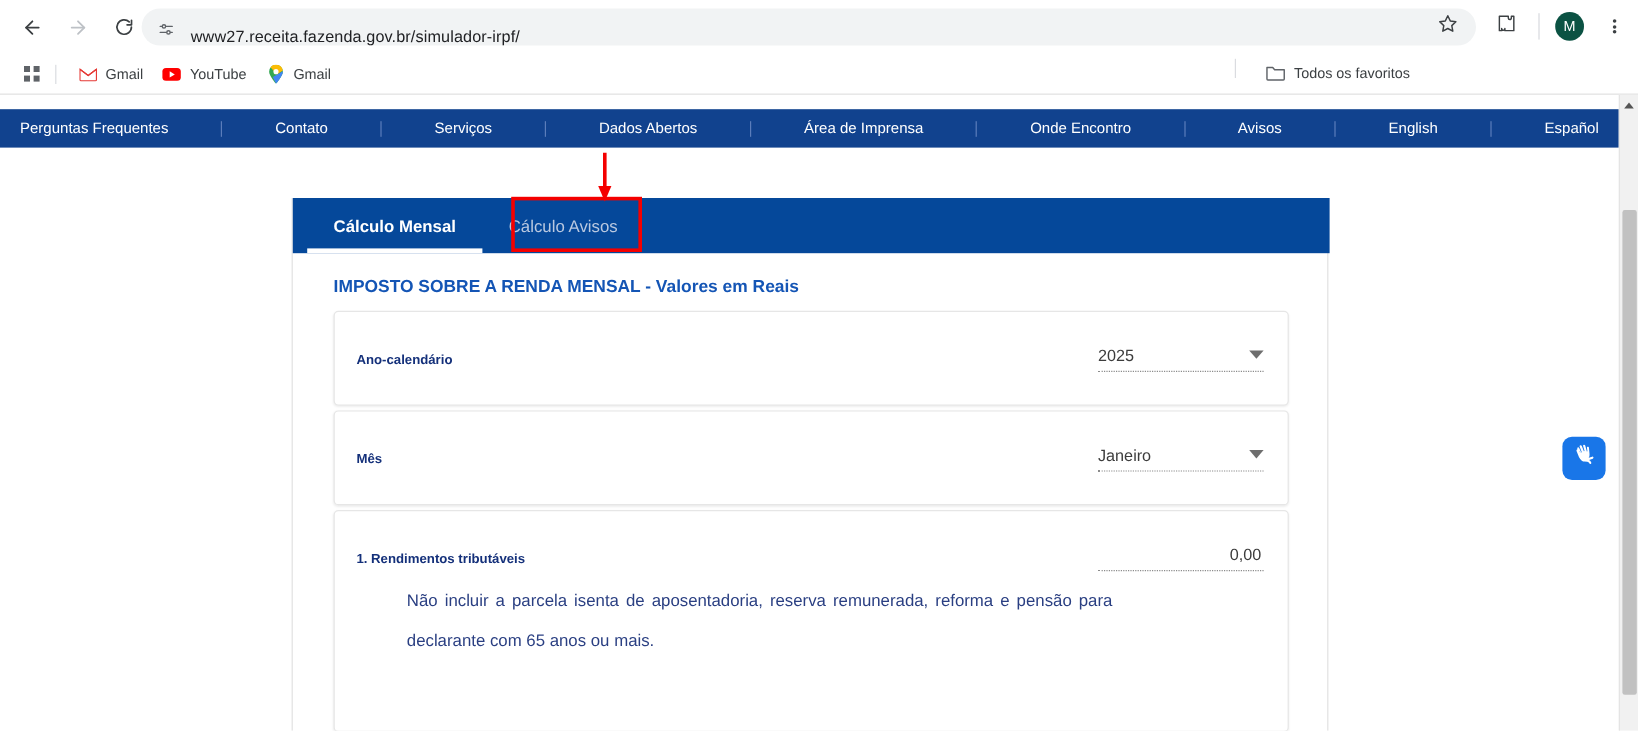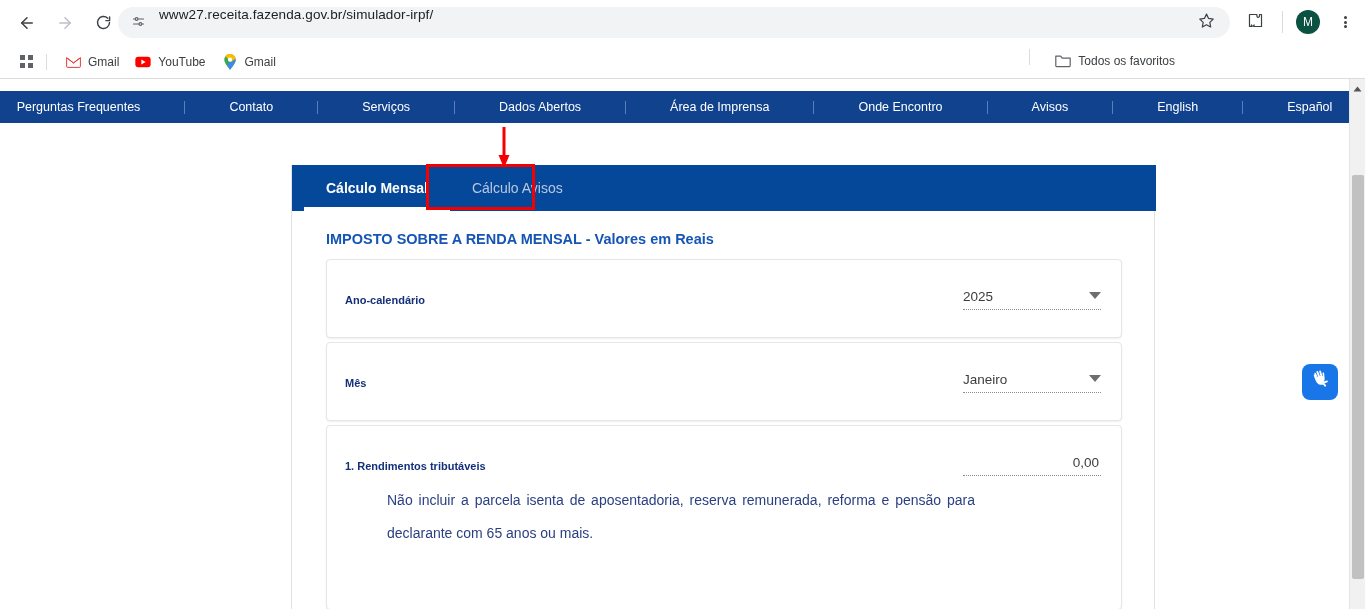--- a/index.html
+++ b/index.html
@@ -32,21 +32,21 @@
   }
   .nav-btn:first-child { margin-left: 12px; }
   .nav-btn svg { display: block; }
 
   .omnibox {
     position: absolute;
     left: 118px; top: 7px;
     width: 1112px; height: 31px;
     background: #f1f3f4;
     border-radius: 16px;
-    display: flex; align-items: flex-start;
+    display: flex; align-items: flex-end;
     cursor: text;
   }
   .omnibox-icon {
     width: 28px; height: 28px; margin-left: 6px;
     display: flex; align-items: center; justify-content: center;
     border-radius: 50%;
   }
   .omnibox-url {
     font-size: 13.5px;
     color: #202124;
@@ -174,21 +174,20 @@
   .gov-divider { width: 1px; height: 13px; background: #5b7dbb; }
 
   
   .content-card {
     position: absolute;
     left: 243px; top: 86px;
     width: 864px; height: 444px;
     background: #ffffff;
     border-left: 1px solid #e2e2e2;
     border-right: 1px solid #e2e2e2;
-    margin-left: 48px;
   }
 
   .tab-header {
     position: relative;
     width: 864px; height: 46px;
     background: #05489a;
     display: flex; align-items: center;
   }
   .tab {
     position: relative;

